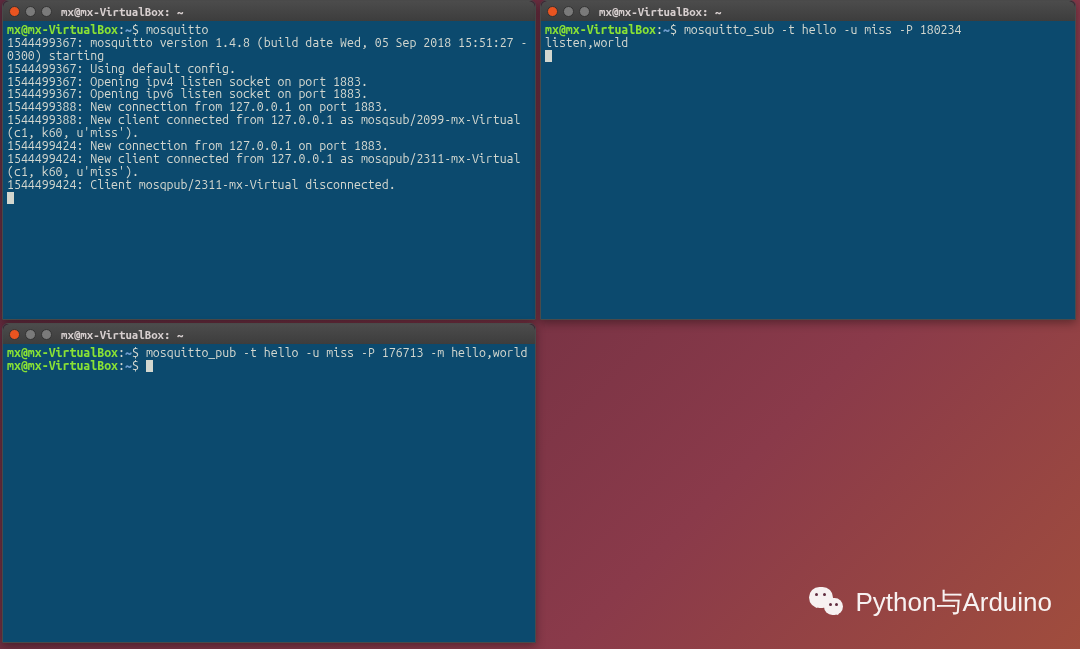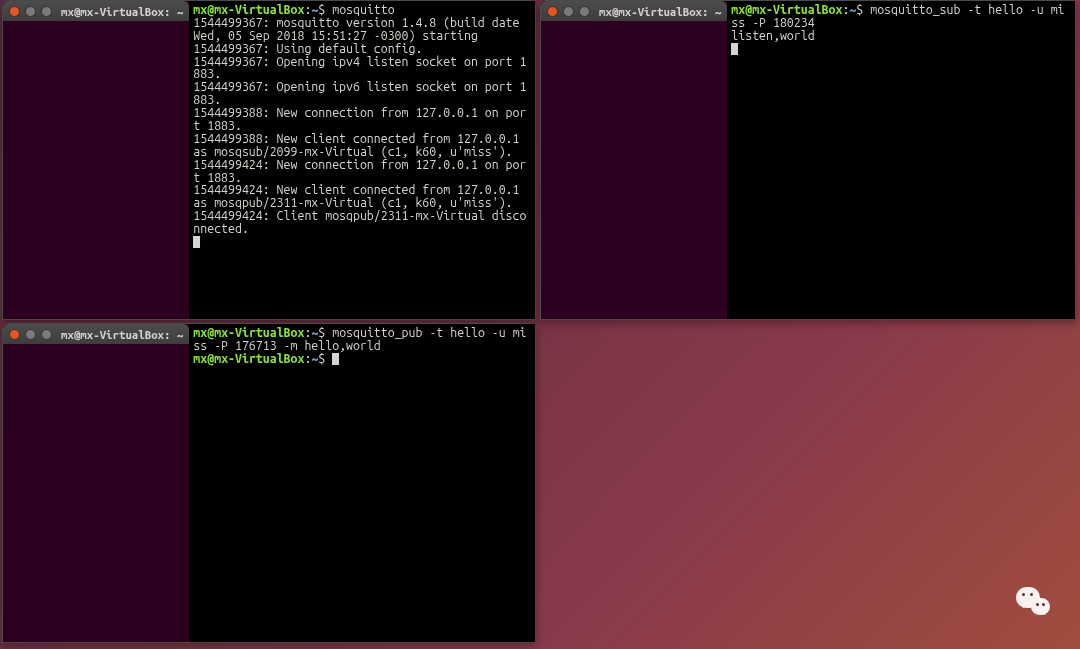--- a/index.html
+++ b/index.html
@@ -11,41 +11,42 @@
     font-size: 12.4px;
     position: relative;
     overflow: hidden;
   }
   .term {
     position: absolute;
     background: #2c001e;
     border: 1px solid #4a4a4a;
     border-radius: 6px 6px 0 0;
     display: flex;
+    flex-direction: column;
     box-shadow: 0 3px 10px rgba(0,0,0,.35);
   }
   .titlebar {
     height: 20px;
     background: linear-gradient(#4c4c4c, #3d3d3d);
     border-radius: 6px 6px 0 0;
     display: flex;
     align-items: center;
     padding: 0 6px;
     gap: 5px;
     font-size: 11.5px;
     color: #d7cfcf;
   }
   .wb { width: 11px; height: 11px; border-radius: 50%; border: 1px solid #333; }
   .wb-close { background: #e95420; }
   .wb-min { background: #7a7a7a; }
   .wb-max { background: #7a7a7a; }
   .titlebar .tt { margin-left: 4px; font-weight: bold; }
   .body {
     flex: 1;
-    background: #000000;
+    background: #0c4a6e;
     padding: 2px 4px 4px 4px;
     color: #eae6e3;
     line-height: 1.04;
     white-space: pre-wrap;
     word-break: break-all;
   }
   .prompt-user { color: #8ae234; font-weight: bold; }
   .prompt-host { color: #8ae234; font-weight: bold; }
   .prompt-path { color: #729fcf; font-weight: bold; }
   .prompt-sep { color: #d3d7cf; }
@@ -135,13 +136,14 @@
   <span class="wechat-icon">
     <span class="bubble big">
       <span class="eye" style="left:6px; top:6px;"></span>
       <span class="eye" style="left:14px; top:6px;"></span>
     </span>
     <span class="bubble small">
       <span class="eye" style="left:5px; top:5px;"></span>
       <span class="eye" style="left:11px; top:5px;"></span>
     </span>
   </span>
+  <span>Python与Arduino</span>
 </div>
 
 </body></html>

